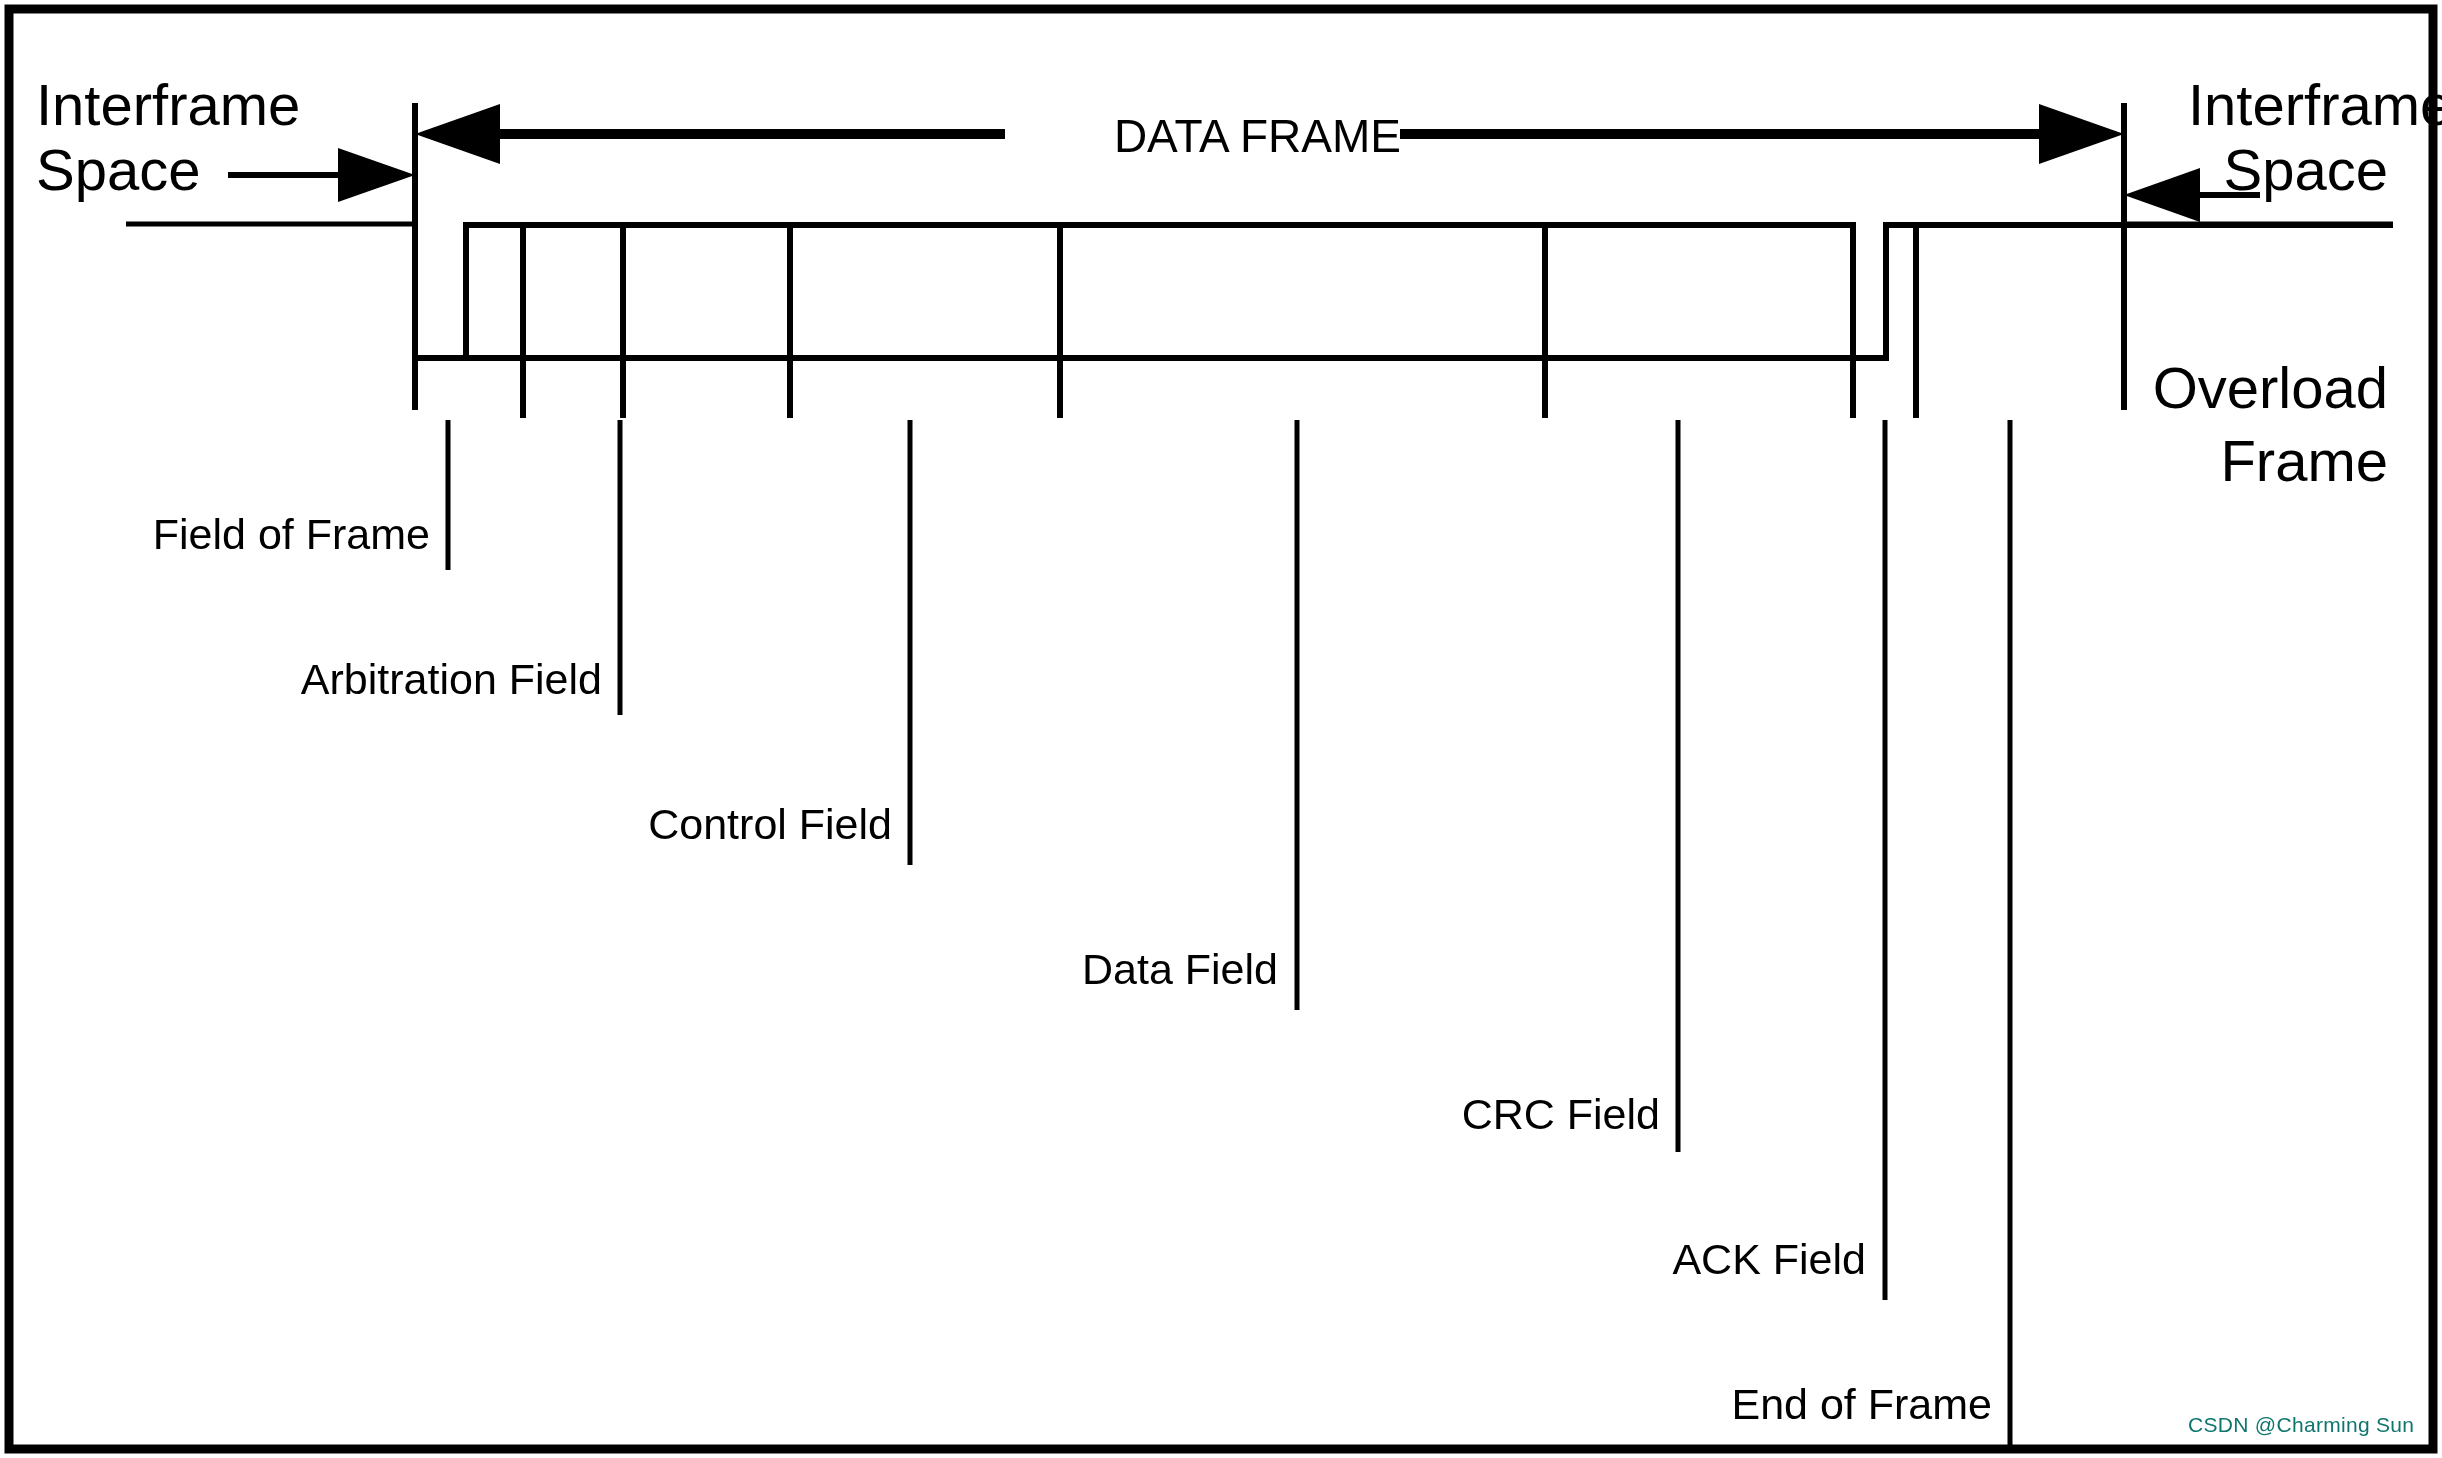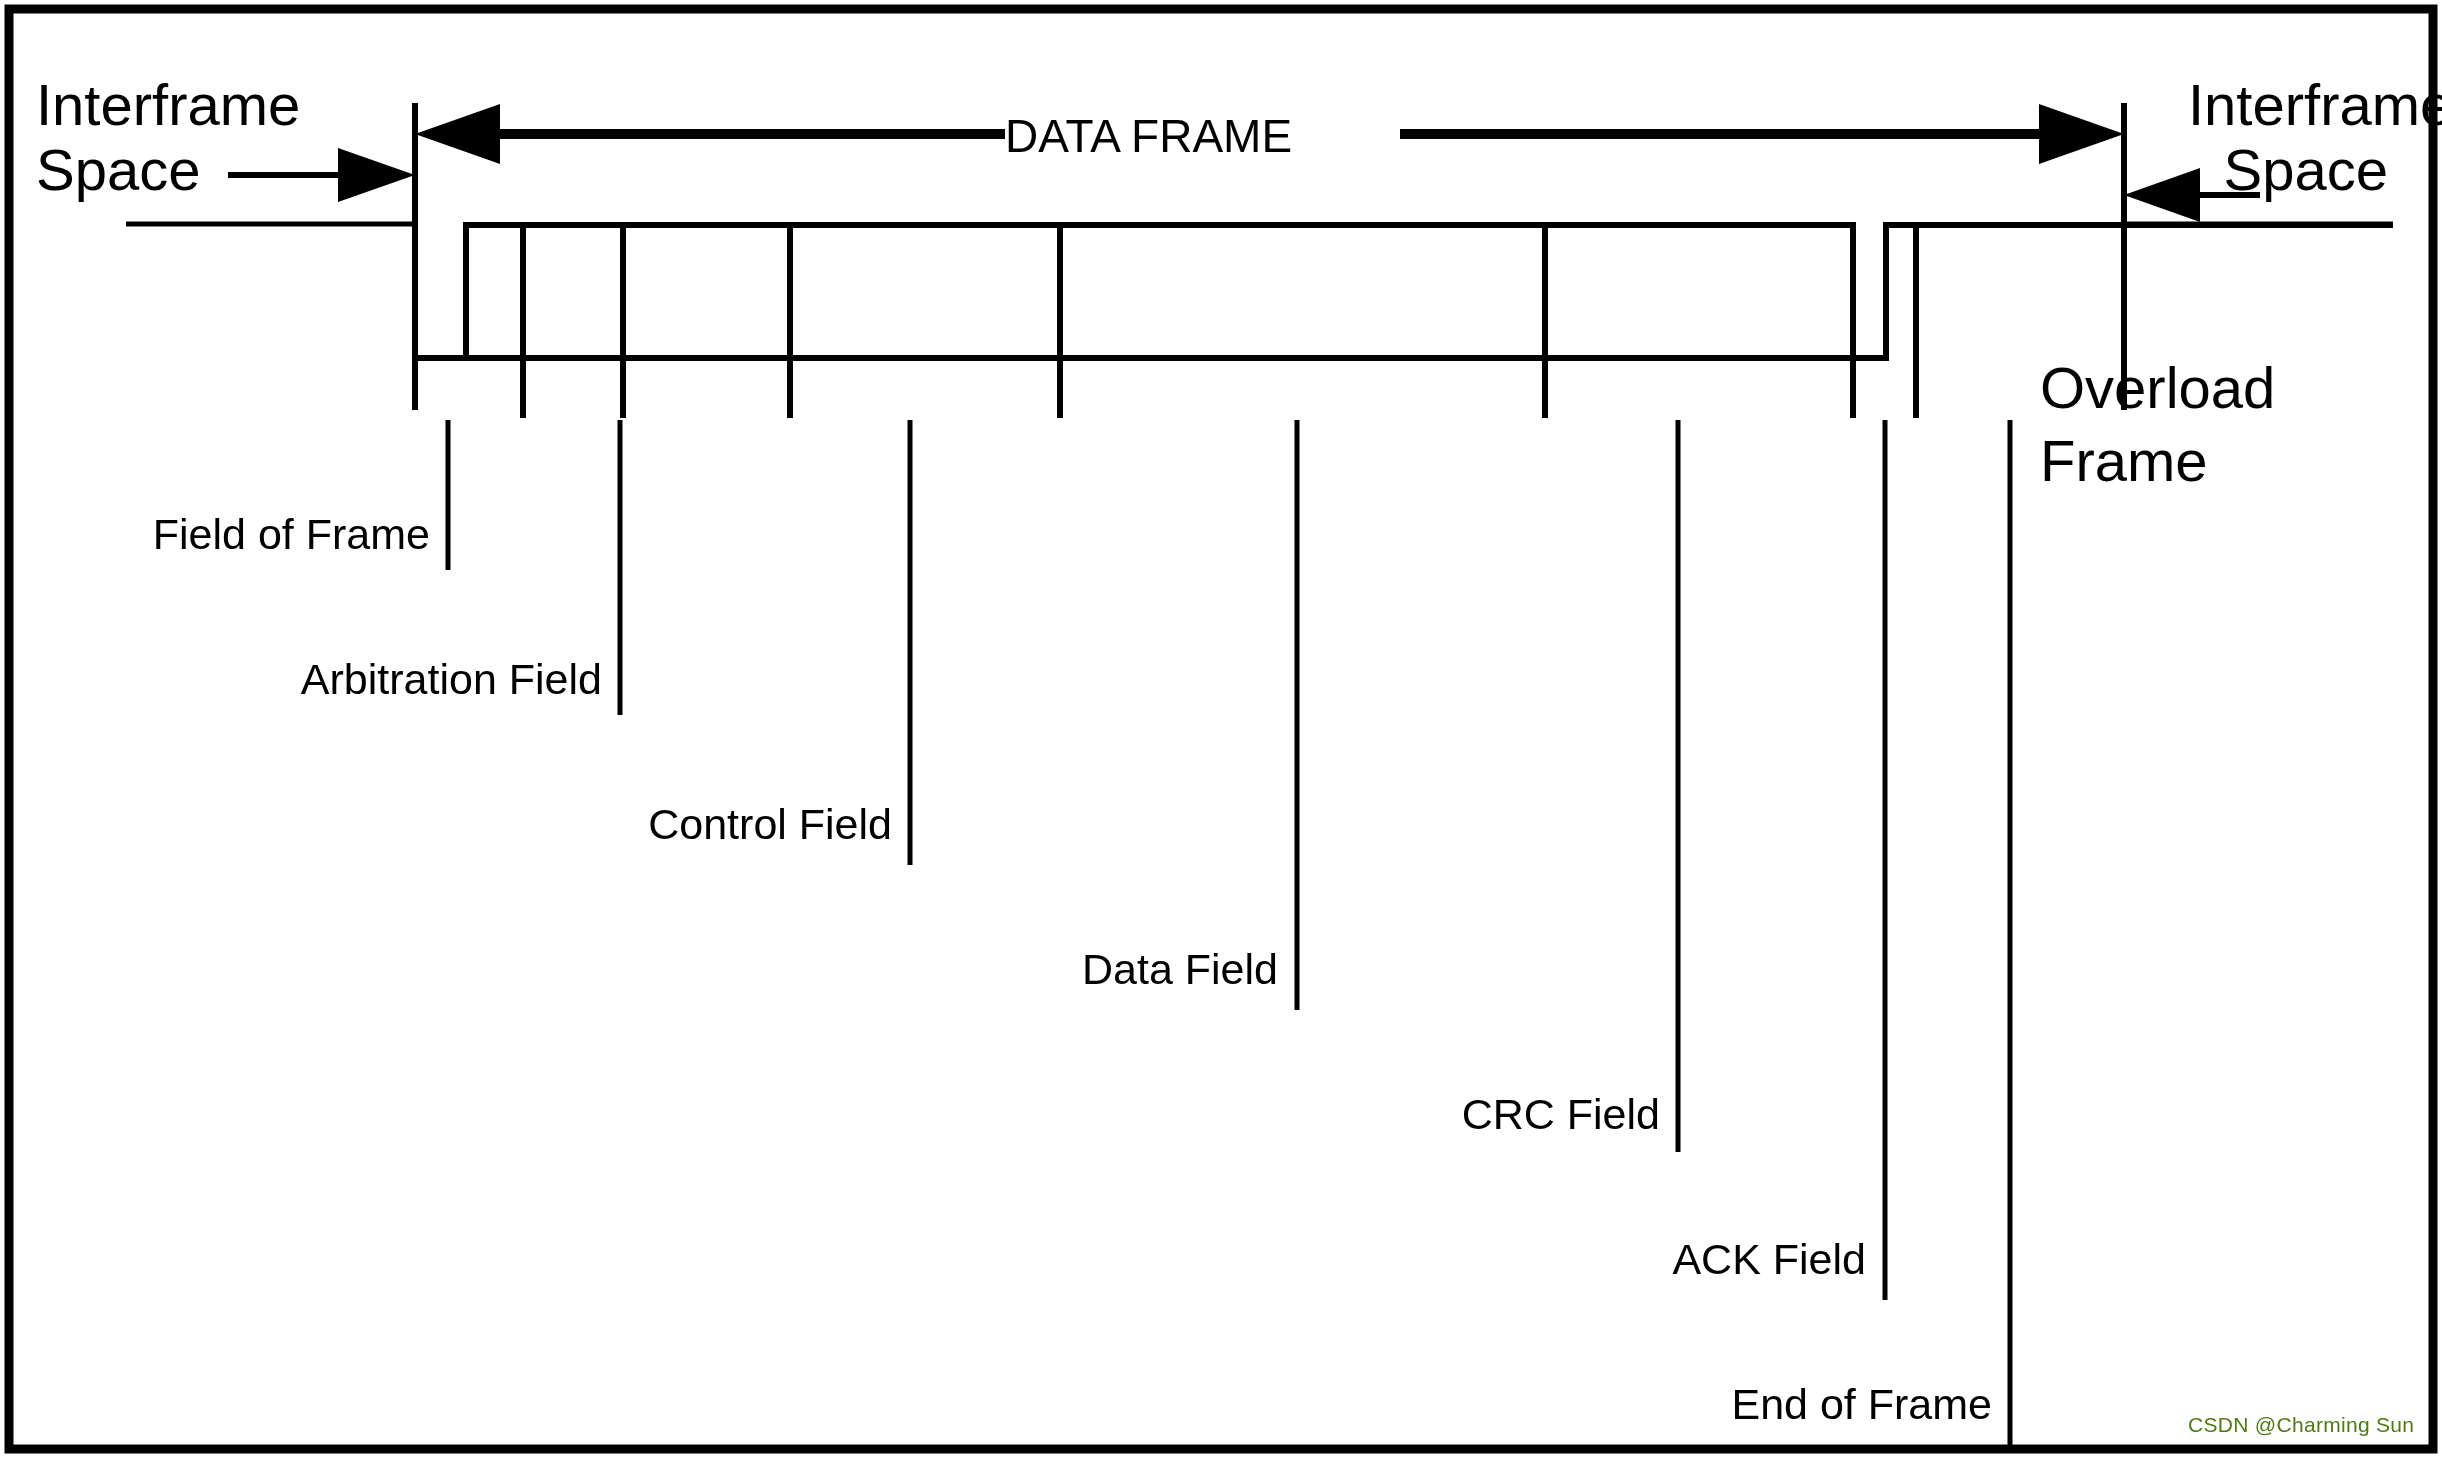--- a/index.html
+++ b/index.html
@@ -28,31 +28,31 @@
   .lbl {
     position: absolute;
     font-family: "Liberation Sans", sans-serif;
     color: #000000;
     white-space: pre;
     line-height: 1.14;
     font-weight: 400;
   }
   .lbl-left   { text-align: left; }
   .lbl-right  { text-align: right; }
-  .lbl-center { text-align: left; }
+  .lbl-center { text-align: right; }
 
   .size-big    { font-size: 58px; }
   .size-title  { font-size: 46px; }
   .size-field  { font-size: 43px; }
 
   .watermark {
     position: absolute;
     font-family: "Liberation Sans", sans-serif;
     font-size: 21px;
-    color: #4d7c0f;
+    color: #0f766e;
     white-space: pre;
     letter-spacing: 0.3px;
   }
 </style>
 </head>
 <body>
 
 <div id="canvas">
 
   <svg id="diagram-svg" viewBox="0 0 2442 1458">

